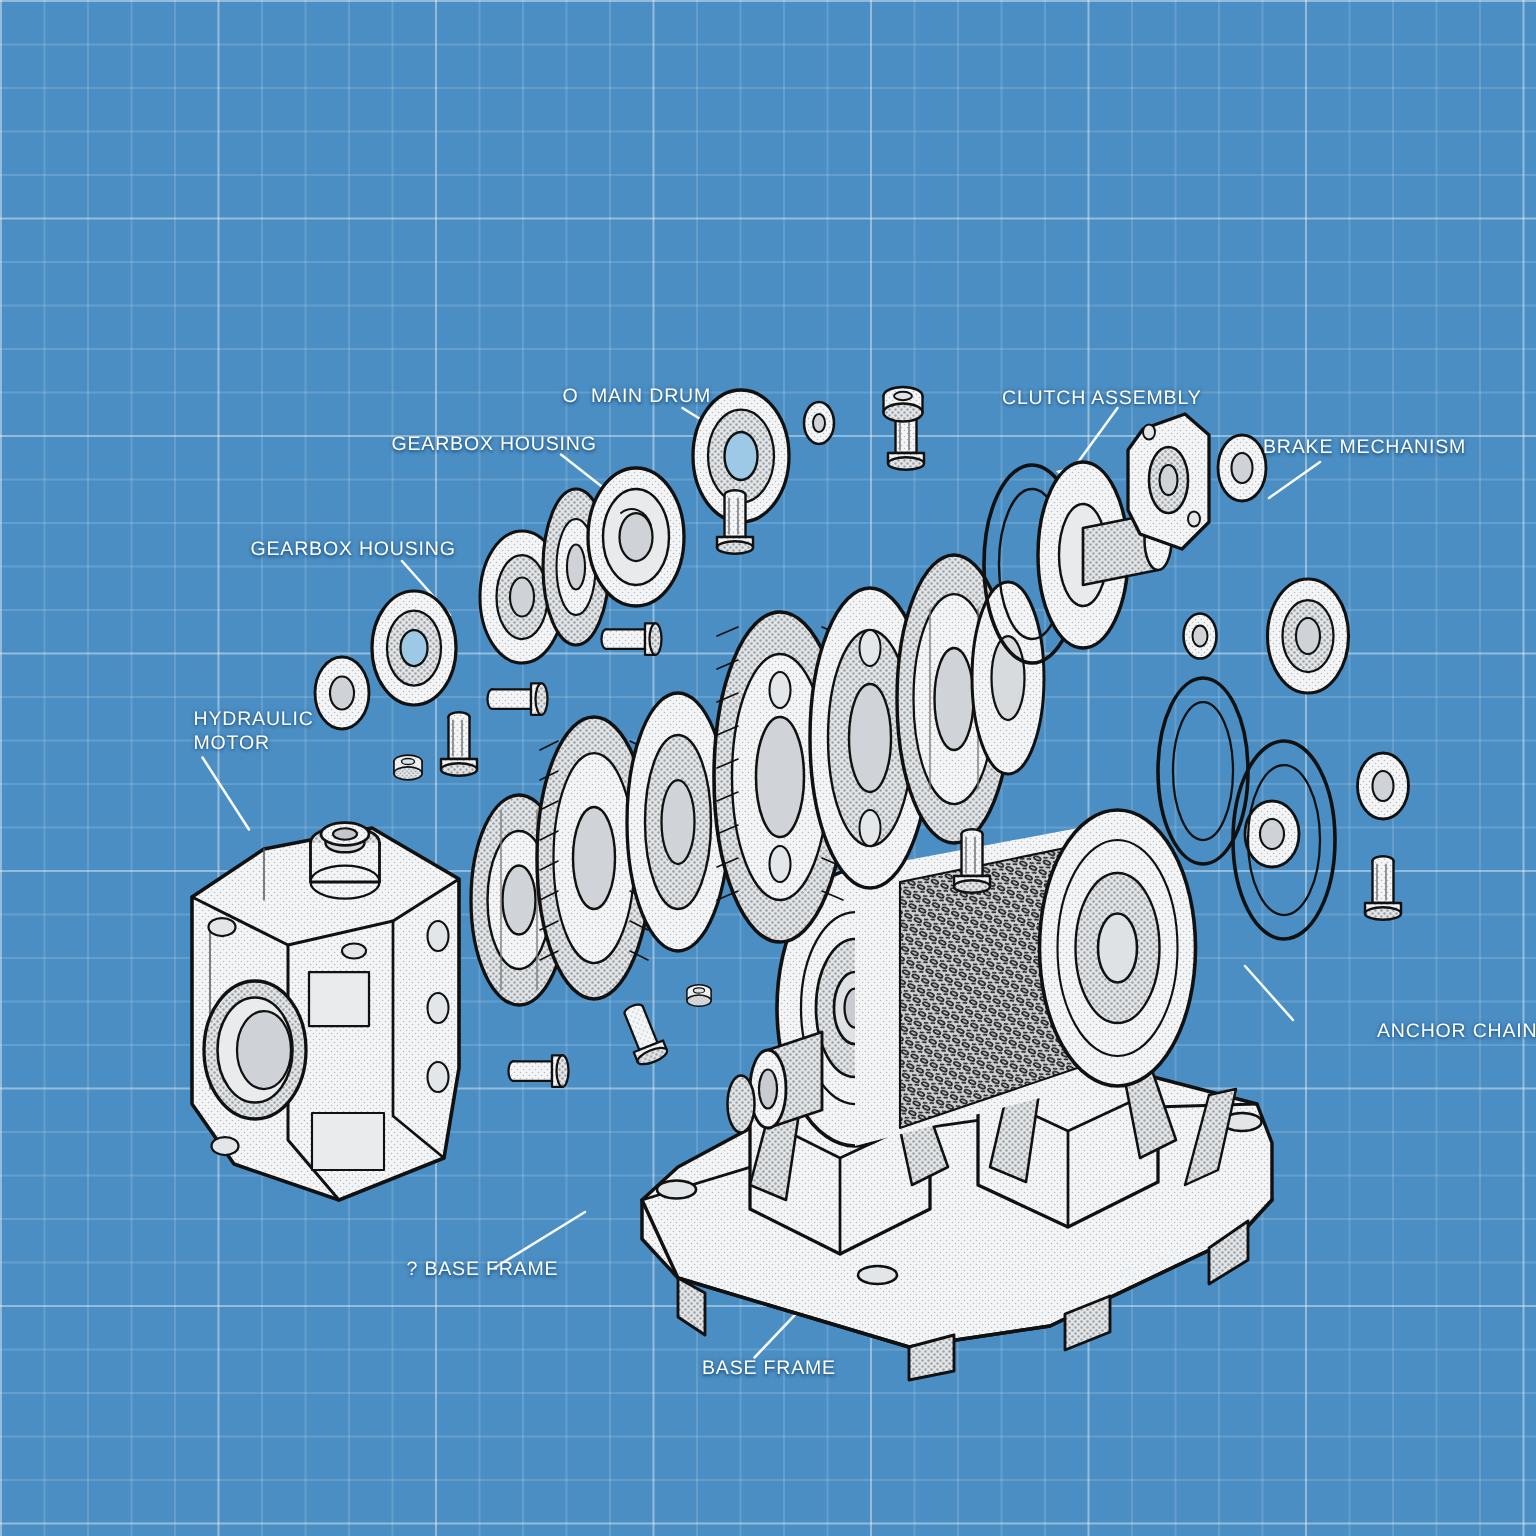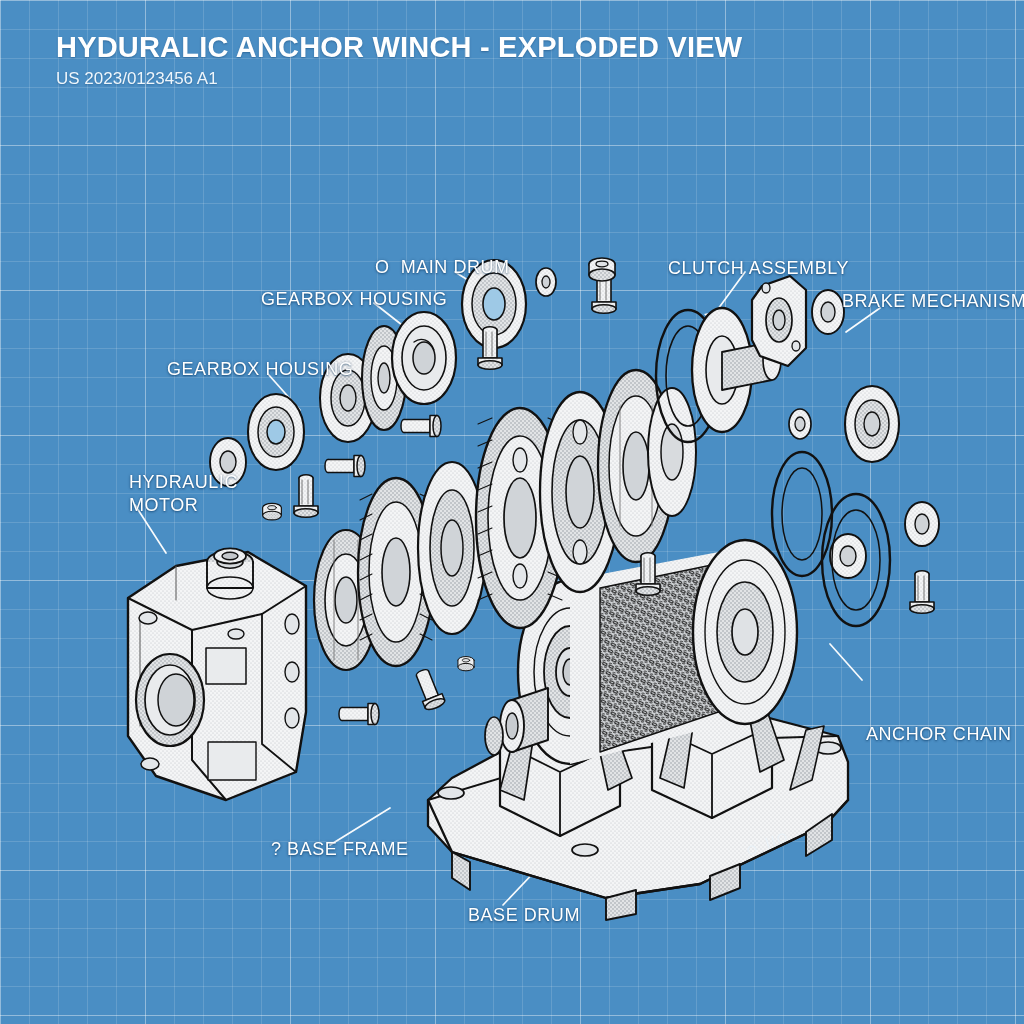--- a/index.html
+++ b/index.html
@@ -28,36 +28,32 @@
     line-height:1.05;white-space:nowrap;
     text-shadow:0 1px 2px rgba(0,40,80,.35);
   }
   #subtitle{
     color:#eef6fc;font-size:17px;margin-top:7px;white-space:nowrap;
     text-shadow:0 1px 2px rgba(0,40,80,.3);
   }
 
   
   .label{
-    position:absolute;z-index:35;color:#ffffff;font-size:18px;
+    position:absolute;z-index:35;color:#ffffff;font-size:13px;
     letter-spacing:.55px;white-space:pre;line-height:1.25;
     text-shadow:0 1px 2px rgba(0,45,85,.55),0 0 3px rgba(0,45,85,.35);
     pointer-events:auto;
   }
   .label.two{white-space:pre-line;}
 </style>
 </head>
 <body>
 
 <div id="sheet">
 
-  <div id="titleblock">
-    <div id="title">HYDURALIC ANCHOR WINCH - EXPLODED VIEW</div>
-    <div id="subtitle">US 2023/0123456 A1</div>
-  </div>
 
   <svg id="art" viewBox="0 0 1024 1024" xmlns="http://www.w3.org/2000/svg">
     <defs>
       <pattern id="stip" width="4" height="4" patternUnits="userSpaceOnUse">
         <rect width="4" height="4" fill="#f4f5f6"></rect>
         <circle cx="1" cy="1" r="0.55" fill="#b9bdc2"></circle>
         <circle cx="3" cy="3" r="0.55" fill="#b9bdc2"></circle>
       </pattern>
       <pattern id="stipD" width="4" height="4" patternUnits="userSpaceOnUse">
         <rect width="4" height="4" fill="#e2e4e6"></rect>
@@ -357,19 +353,19 @@
 
   <div class="label" style="left:668px;top:257px;">CLUTCH ASSEMBLY</div>
 
   <div class="label" style="left:830px;top:290px;padding-left:12px;">BRAKE MECHANISM</div>
 
   <div class="label" style="left:167px;top:358px;">GEARBOX HOUSING</div>
 
   <div class="label two" style="left:101px;top:471px;margin-left:28px;">HYDRAULIC
 MOTOR</div>
 
-  <div class="label" style="left:866px;top:679px;margin-top:44px;">ANCHOR CHAIN</div>
+  <div class="label" style="left:918px;top:679px;">ANCHOR CHAIN</div>
 
   <div class="label" style="left:271px;top:838px;">? BASE FRAME</div>
 
-  <div class="label" style="left:468px;top:904px;">BASE DRUM</div>
+  <div class="label" style="left:468px;top:904px;">BASE FRAME</div>
 
 </div>
 
 </body></html>

